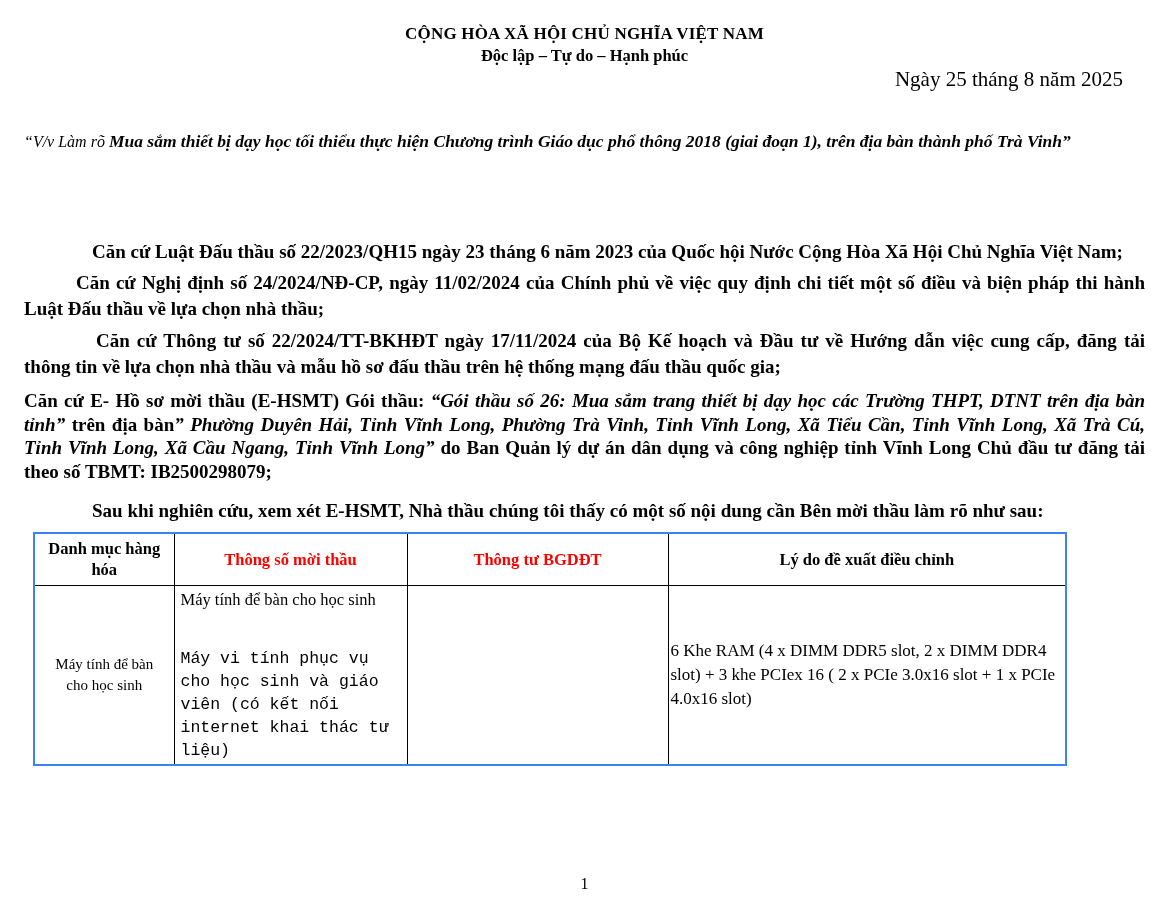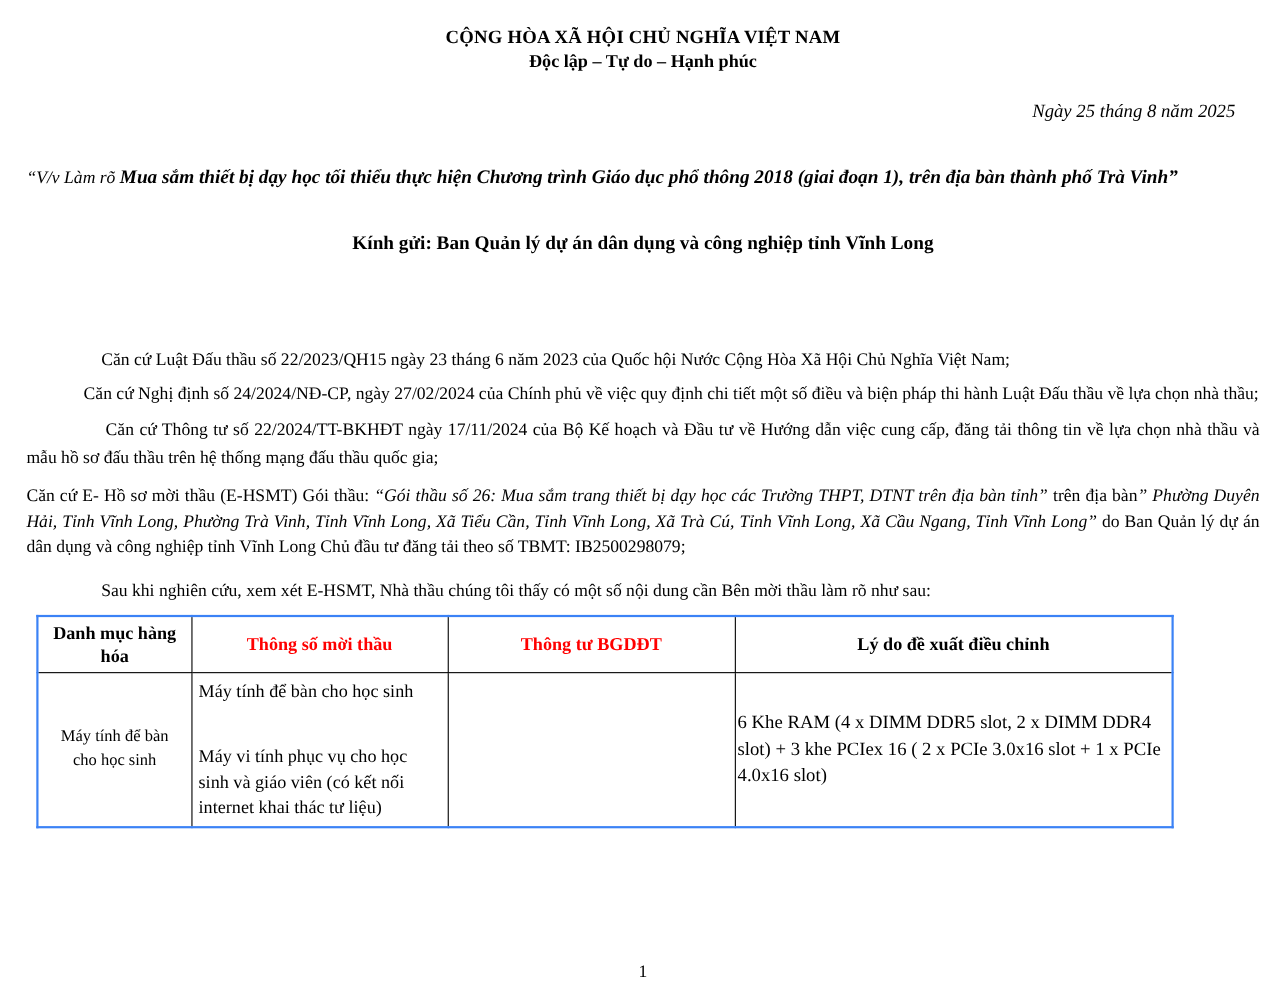--- a/index.html
+++ b/index.html
@@ -8,26 +8,26 @@
     position:relative;
     width:1169px; height:909px;
     background:var(--background,#fff);
     color:var(--text,#000);
     font-family:"Liberation Serif","DejaVu Serif",serif;
     padding:22px 24px;
     overflow:hidden;
   }
   .nh1 { text-align:center; font-weight:bold; font-size:17px; line-height:23px; letter-spacing:.2px; }
   .nh2 { text-align:center; font-weight:bold; font-size:16.5px; line-height:22px; }
-  .date-line { margin-top:24px; padding-right:22px; text-align:right; font-style:italic; font-size:17px; }
+  .date-line { padding-right:22px; text-align:right; font-size:21px; }
   .subject { margin-top:36px; font-size:17px; line-height:26px; text-align:justify; }
   .subject .prefix { font-style:italic; font-size:16px; }
   .subject .emph { font-style:italic; font-weight:bold; font-size:17.5px; }
   .recipient { margin-top:35px; text-align:center; font-weight:bold; font-size:17.5px; }
-  .cite { font-size:16px; line-height:26px; }
+  .cite { font-size:19px; line-height:26px;font-weight:bold; }
   .c1 { margin-top:84px; text-indent:68px; }
   .c2 { margin-top:5px; text-indent:52px; text-align:justify; }
   .c3 { margin-top:6px; text-indent:72px; text-align:justify; }
   .c4 { margin-top:9px; text-indent:0; text-align:justify; line-height:23.5px; }
   .c5 { margin-top:15px; text-indent:68px; }
   .it { font-style:italic; }
   table.clar {
     margin:8px 0 0 9px;
     width:1032px;
     border-collapse:collapse;
@@ -36,42 +36,41 @@
   }
   table.clar th, table.clar td { border:1px solid #000; }
   table.clar thead th {
     height:52px; vertical-align:middle; text-align:center;
     font-weight:bold; font-size:16.5px; line-height:21px; padding:2px 10px;
   }
   .th-red { color:var(--header-red,#f00); }
   table.clar tbody td { height:140px; vertical-align:middle; }
   td.cat { text-align:center; font-size:15px; line-height:21px; padding:0 20px; }
   td.spec { font-size:16.5px; line-height:23px; padding:2px 6px; }
-  td.spec .spec-p2 { margin-top:36px; }
+  td.spec .spec-p2 { margin-top:36px;font-family:Liberation Mono, monospace; }
   td.reason { font-size:17px; line-height:24px; padding:2px 2px; }
   .page-num { position:absolute; left:0; right:0; bottom:16px; text-align:center; font-size:16px; }
 </style>
 </head>
 <body>
 
 <div class="page">
 
   <div>
     <div class="nh1">CỘNG HÒA XÃ HỘI CHỦ NGHĨA VIỆT NAM</div>
     <div class="nh2">Độc lập – Tự do – Hạnh phúc</div>
   </div>
 
   <div class="date-line">Ngày 25 tháng 8 năm 2025</div>
 
   <p class="subject"><span class="prefix">“V/v Làm rõ </span><span class="emph">Mua sắm thiết bị dạy học tối thiểu thực hiện Chương trình Giáo dục phổ thông 2018 (giai đoạn 1), trên địa bàn thành phố Trà Vinh”</span></p>
 
-  <p class="recipient">Kính gửi: Ban Quản lý dự án dân dụng và công nghiệp tỉnh Vĩnh Long</p>
 
   <p class="cite c1">Căn cứ Luật Đấu thầu số 22/2023/QH15 ngày 23 tháng 6 năm 2023 của Quốc hội Nước Cộng Hòa Xã Hội Chủ Nghĩa Việt Nam;</p>
-  <p class="cite c2">Căn cứ Nghị định số 24/2024/NĐ-CP, ngày 27/02/2024 của Chính phủ về việc quy định chi tiết một số điều và biện pháp thi hành Luật Đấu thầu về lựa chọn nhà thầu;</p>
+  <p class="cite c2">Căn cứ Nghị định số 24/2024/NĐ-CP, ngày 11/02/2024 của Chính phủ về việc quy định chi tiết một số điều và biện pháp thi hành Luật Đấu thầu về lựa chọn nhà thầu;</p>
   <p class="cite c3">Căn cứ Thông tư số 22/2024/TT-BKHĐT ngày 17/11/2024 của Bộ Kế hoạch và Đầu tư về Hướng dẫn việc cung cấp, đăng tải thông tin về lựa chọn nhà thầu và mẫu hồ sơ đấu thầu trên hệ thống mạng đấu thầu quốc gia;</p>
 
   <p class="cite c4"><span>Căn cứ E- Hồ sơ mời thầu (E-HSMT) Gói thầu: </span><span class="it">“Gói thầu số 26: Mua sắm trang thiết bị dạy học các Trường THPT, DTNT trên địa bàn tỉnh”</span><span> trên địa bàn</span><span class="it">” Phường Duyên Hải, Tỉnh Vĩnh Long, Phường Trà Vinh, Tỉnh Vĩnh Long, Xã Tiểu Cần, Tỉnh Vĩnh Long, Xã Trà Cú, Tỉnh Vĩnh Long, Xã Cầu Ngang, Tỉnh Vĩnh Long”</span><span> do Ban Quản lý dự án dân dụng và công nghiệp tỉnh Vĩnh Long Chủ đầu tư đăng tải theo số TBMT: IB2500298079;</span></p>
 
   <p class="cite c5">Sau khi nghiên cứu, xem xét E-HSMT, Nhà thầu chúng tôi thấy có một số nội dung cần Bên mời thầu làm rõ như sau:</p>
 
   <table class="clar">
     <colgroup>
       <col style="width:140px">
       <col style="width:233px">

